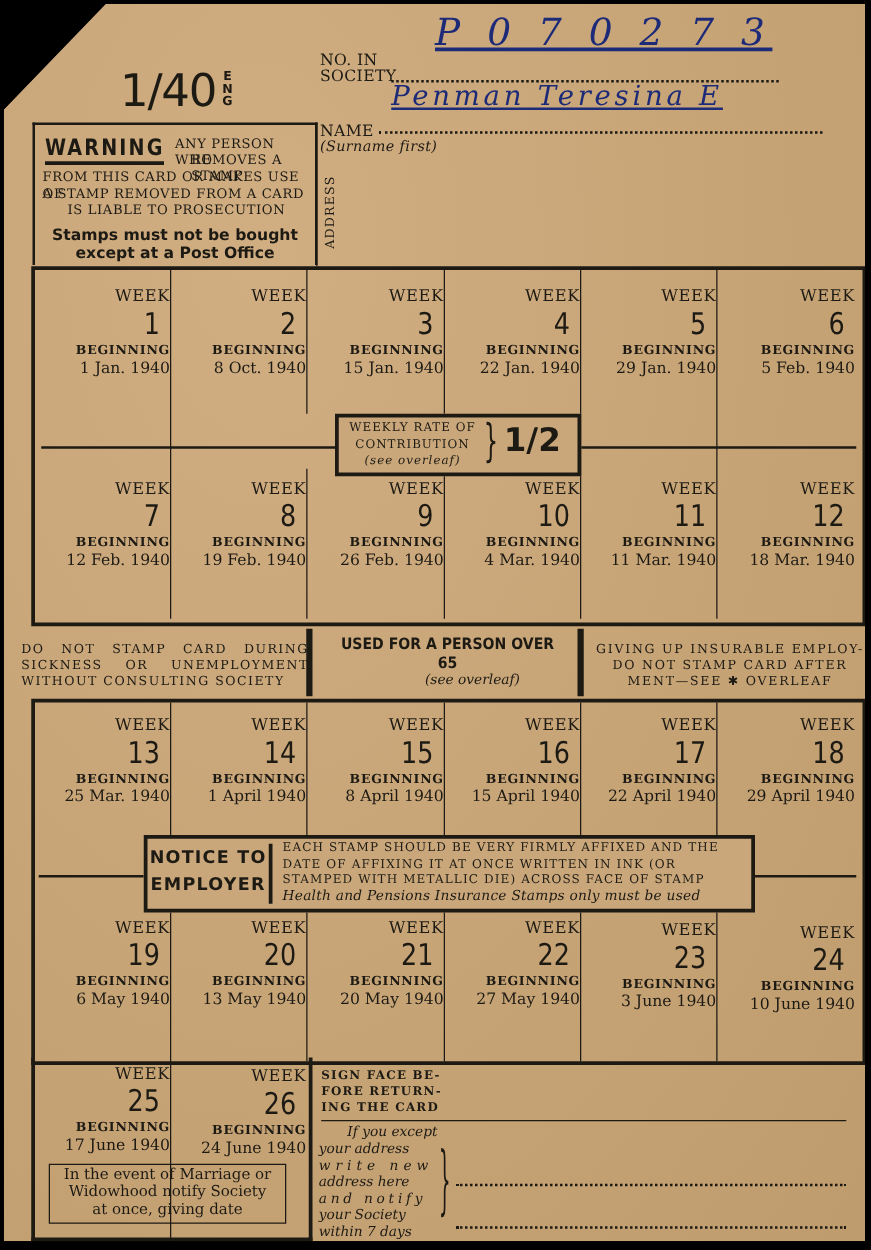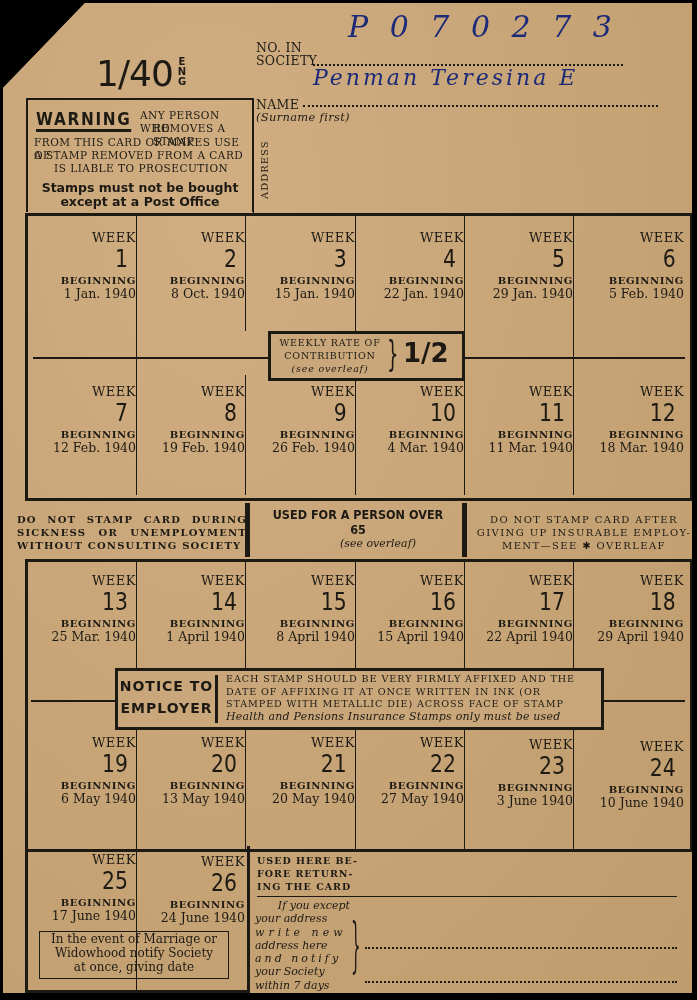--- a/index.html
+++ b/index.html
@@ -4,21 +4,21 @@
 <style>
   html, body { margin:0; padding:0; }
   body { width:697px; height:1000px; background:#000; position:relative; overflow:hidden;
          font-family:"DejaVu Serif", serif; color:#1d1a14; }
   .card { position:absolute; left:3px; top:3px; width:689px; height:990px;
           background:#c9a77a;
           background-image: radial-gradient(ellipse at 30% 20%, #d0ae82 0%, #c7a476 55%, #bf9c6e 100%);
           clip-path: polygon(82px 0, 689px 0, 689px 990px, 0 990px, 0 85px); }
   .abs { position:absolute; }
   .sans { font-family:"DejaVu Sans", "Liberation Sans", sans-serif; }
-  .hand { font-family:"DejaVu Serif", serif; font-style:italic; color:#1c2a78; }
+  .hand { font-family:"DejaVu Serif", serif; font-style:italic; color:#1c2a78;text-decoration:underline; }
 
   .code { left:93px; top:50px; font-family:"DejaVu Sans", sans-serif; font-size:36px; letter-spacing:-1px; }
   .eng { left:174px; top:54px; font-family:"DejaVu Sans", sans-serif; font-weight:bold; font-size:10px; line-height:10px; width:10px; text-align:center; }
 
   .warnbox { left:23px; top:95px; width:224px; height:112px; border:2px solid #1d1a14; border-bottom:none; }
   .warnword { left:8px; top:9px; font-family:"DejaVu Sans", sans-serif; font-weight:bold; font-size:18px; letter-spacing:2px; transform:scaleX(0.85); transform-origin:left; border-bottom:3px solid #1d1a14; line-height:20px; }
   .warntxt { font-size:10.5px; letter-spacing:0.5px; line-height:13px; }
   .warnbold { font-family:"DejaVu Sans", sans-serif; font-weight:bold; font-size:12.5px; text-align:center; width:224px; left:0; line-height:14px; }
 
   .label { font-size:12.5px; line-height:13px; letter-spacing:0.3px; }
@@ -166,30 +166,30 @@
   <div class="abs ratebox">
     <div class="abs" style="left:0;top:2px;width:118px;text-align:center;font-size:9.5px;letter-spacing:0.8px;line-height:13px;">
       <div>WEEKLY RATE OF</div>
       <div>CONTRIBUTION</div>
       <div style="font-style:italic;">(see overleaf)</div>
     </div>
     <div class="abs" style="left:116px;top:0;font-size:36px;line-height:40px;font-family:'DejaVu Sans',sans-serif;transform:scaleX(0.5);transform-origin:left;">}</div>
     <div class="abs sans" style="left:132px;top:4px;font-size:26px;font-weight:bold;">1/2</div>
   </div>
 
-  <div class="abs mid-left" style="text-align:justify;font-weight:bold;">DO NOT STAMP CARD DURING SICKNESS OR UNEMPLOYMENT WITHOUT CONSULTING SOCIETY</div>
+  <div class="abs mid-left" style="text-align:justify;">DO NOT STAMP CARD DURING SICKNESS OR UNEMPLOYMENT WITHOUT CONSULTING SOCIETY</div>
   <div class="abs" style="left:242px;top:500px;width:5px;height:54px;background:#1d1a14;"></div>
   <div class="abs mid-center">
     <div class="sans" style="font-weight:bold;font-size:12.5px;line-height:15px;transform:scaleX(0.9);">USED FOR A PERSON OVER 65</div>
     <div style="font-style:italic;font-size:11px;line-height:13px;padding-left:40px;">(see overleaf)</div>
   </div>
   <div class="abs" style="left:459px;top:500px;width:5px;height:54px;background:#1d1a14;"></div>
   <div class="abs mid-right">
+    <div>GIVING UP INSURABLE EMPLOY-</div>
     <div>DO NOT STAMP CARD AFTER</div>
-    <div>GIVING UP INSURABLE EMPLOY-</div>
     <div>MENT—SEE ✱ OVERLEAF</div>
   </div>
 
   <div class="abs grid" style="left:22px;top:556px;width:662px;height:287px;"></div>
   <div class="vl" style="left:133px;top:559px;height:106px;"></div>
   <div class="vl" style="left:133px;top:721px;height:270px;"></div>
   <div class="vl" style="left:242px;top:559px;height:106px;"></div>
   <div class="vl" style="left:242px;top:721px;height:125px;"></div>
   <div class="vl" style="left:352px;top:559px;height:106px;"></div>
   <div class="vl" style="left:352px;top:721px;height:125px;"></div>
@@ -301,21 +301,21 @@
       <div class="date">24 June 1940</div>
     </div>
 
   <div class="abs marriage">
     <div>In the event of Marriage or</div>
     <div>Widowhood notify Society</div>
     <div>at once, giving date</div>
   </div>
 
   <div class="abs" style="left:254px;top:851px;font-size:9.5px;font-weight:bold;letter-spacing:1px;line-height:13px;">
-    <div>USED HERE BE-</div>
+    <div>SIGN FACE BE-</div>
     <div>FORE RETURN-</div>
     <div>ING THE CARD</div>
   </div>
   <div class="abs" style="left:254px;top:893px;width:420px;border-top:1.5px solid #1d1a14;"></div>
 
   <div class="abs" style="left:252px;top:896px;width:95px;font-size:11px;font-style:italic;line-height:13.3px;text-align:justify;">
     <div style="text-align:right;">If you except</div>
     <div>your address</div>
     <div style="letter-spacing:4px;">write new</div>
     <div>address here</div>

